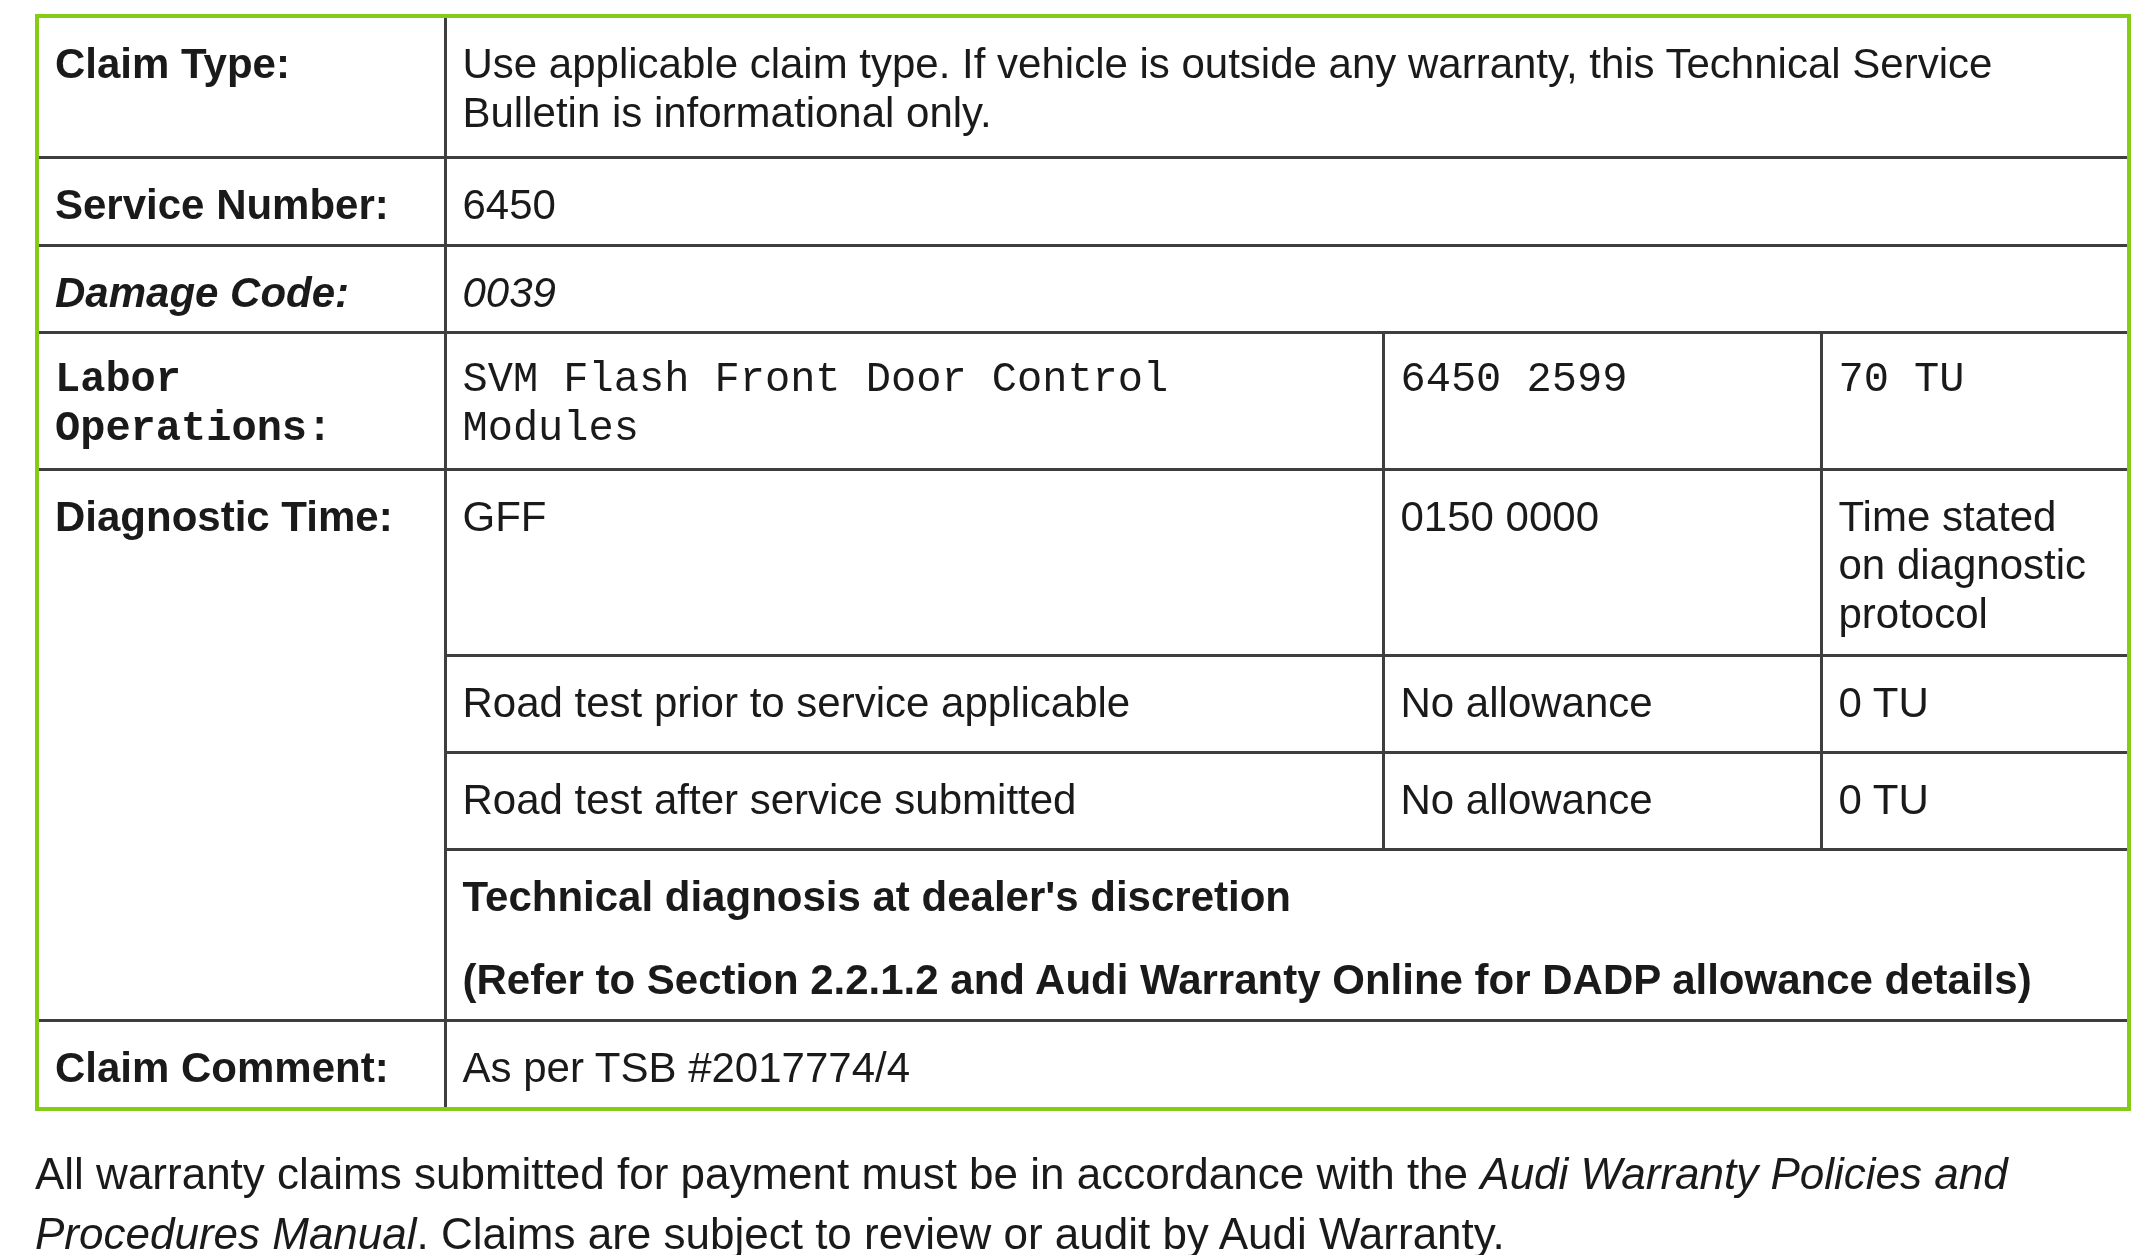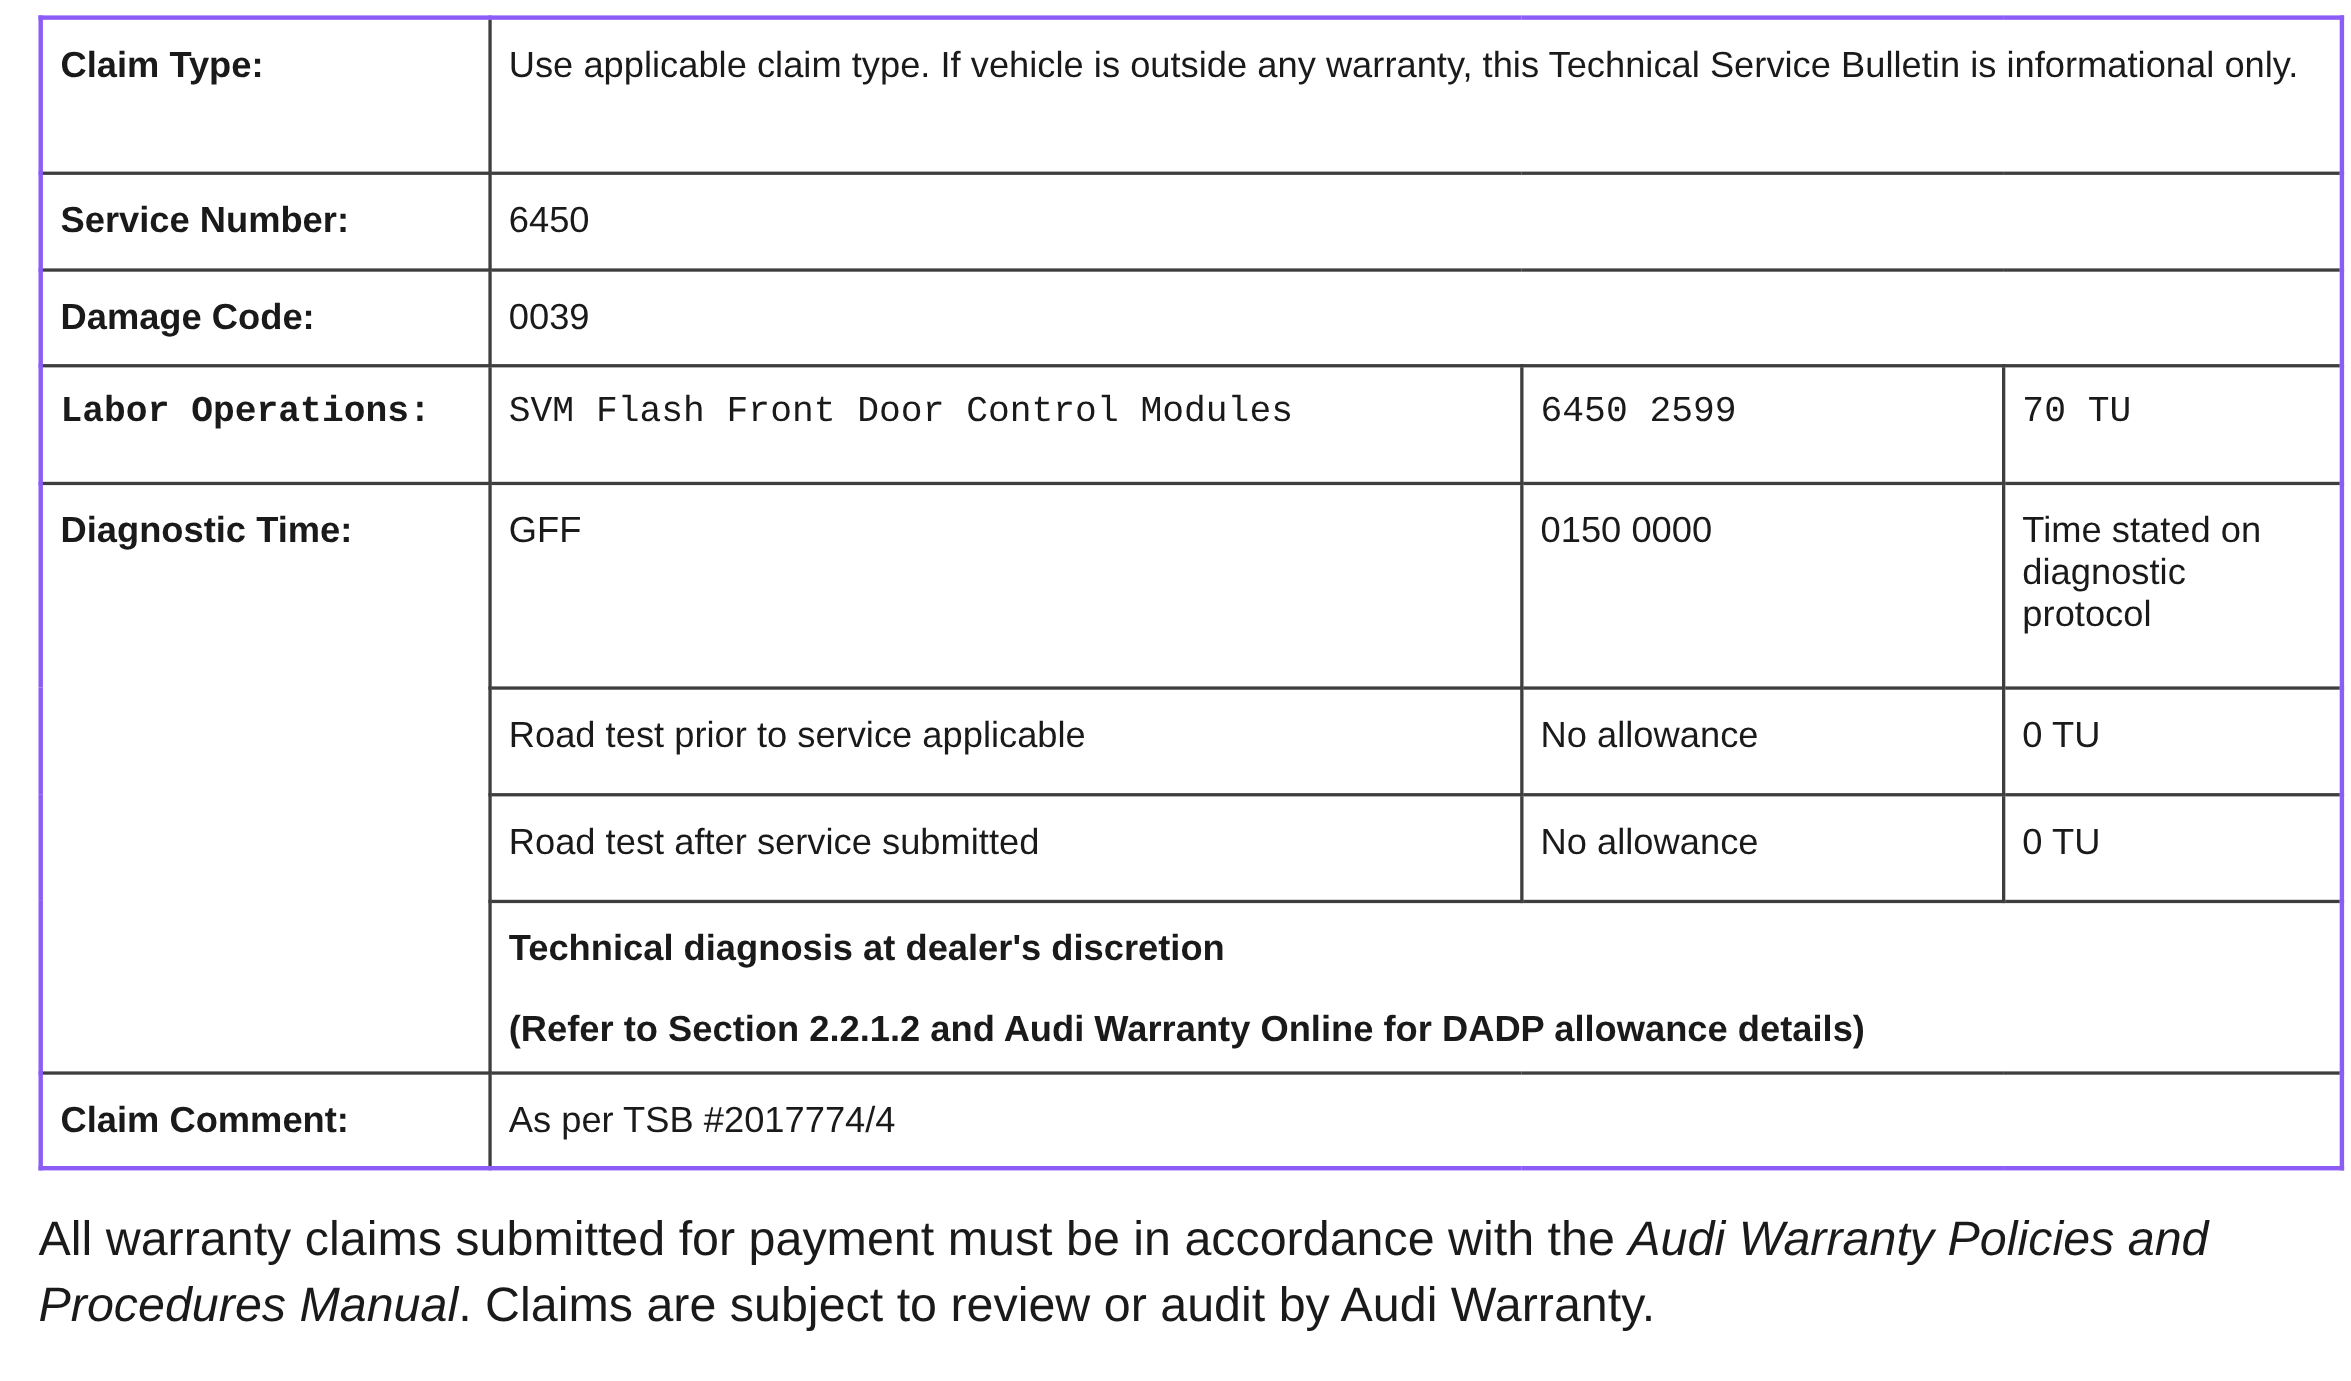--- a/index.html
+++ b/index.html
@@ -16,37 +16,37 @@
     position: relative;
     width: 2137px;
     height: 1255px;
     padding: 14px 0 0 35px;
     box-sizing: border-box;
   }
   table.tsb-table {
     border-collapse: collapse;
     table-layout: fixed;
     width: 2092px;
-    font-size: 33px;
+    font-size: 42px;
     line-height: 1.16;
-    border: 4px solid #8b5cf6;
+    border: 4px solid #84cc16;
   }
   table.tsb-table td {
     border: 3px solid #3e3e3e;
     vertical-align: top;
     padding: 22px 14px 14px 16px;
     overflow: hidden;
     word-wrap: break-word;
   }
   td.lbl {
     font-weight: bold;
   }
   tr.r-claim-type    { height: 141px; }
   tr.r-service-num   { height: 88px;  }
-  tr.r-damage-code   { height: 87px;  }
+  tr.r-damage-code   { height: 87px; font-style: italic;  }
   tr.r-labor-ops     { height: 107px; font-family: Liberation Mono, monospace; }
   tr.r-diag-gff      { height: 186px; }
   tr.r-diag-prior    { height: 97px;  }
   tr.r-diag-after    { height: 97px;  }
   tr.r-diag-note     { height: 156px; font-weight: bold; }
   tr.r-claim-comment { height: 87px;  }
   .note-secondary { margin-top: 35px; }
   .footer-note {
     width: 2092px;
     margin: 33px 0 0 0;

